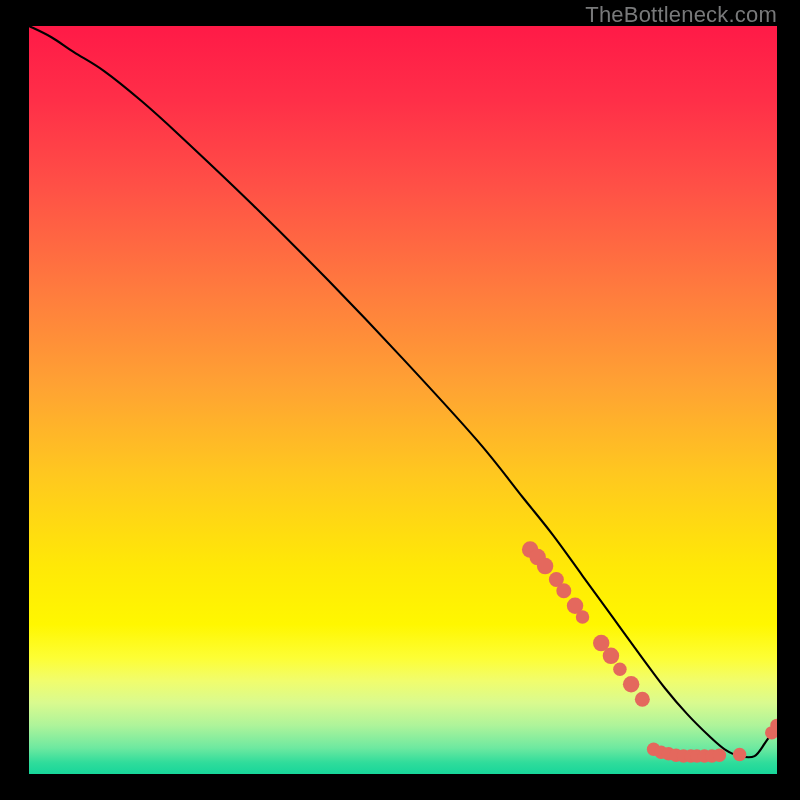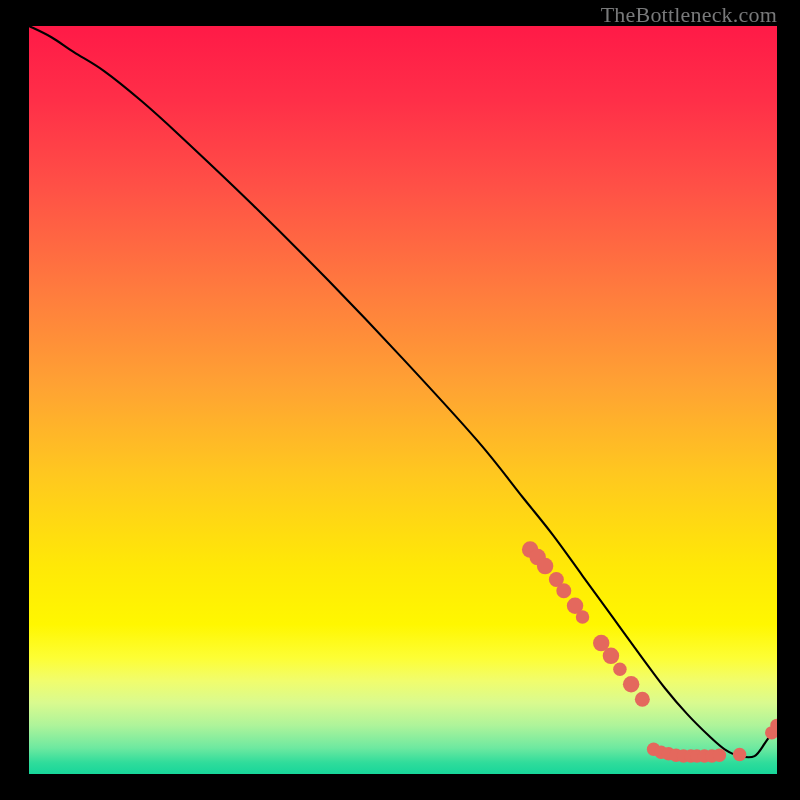--- a/index.html
+++ b/index.html
@@ -37,21 +37,20 @@
     top: 0;
     width: 748px;
     height: 748px;
   }
   .watermark {
     position: absolute;
     color: #78797a;
     font-size: 22px;
     font-weight: 500;
     letter-spacing: 0.2px;
-    font-family: Liberation Serif, serif;
   }
 </style>
 </head>
 <body>
 
 <div class="stage">
 
   <div class="plot">
     <svg class="gradient" viewBox="0 0 748 748" preserveAspectRatio="none">
       <defs>

